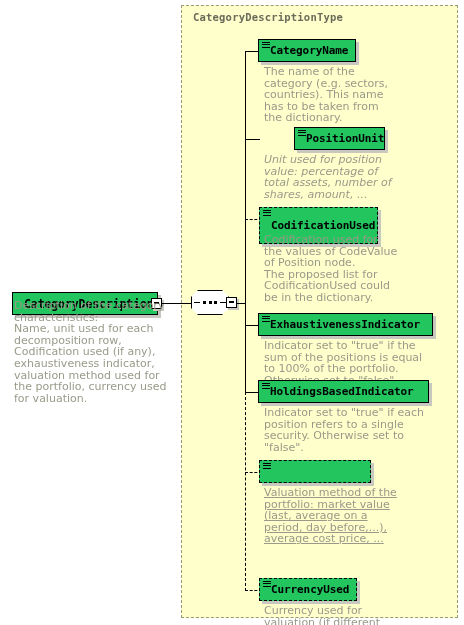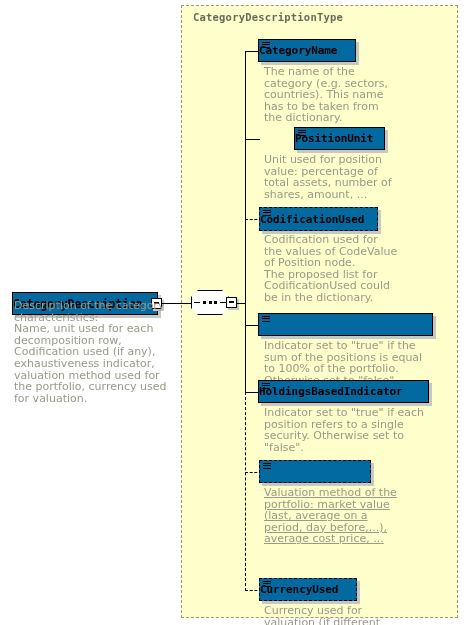--- a/index.html
+++ b/index.html
@@ -34,26 +34,27 @@
     font-size: 10.5px;
     font-weight: bold;
     color: #6b6b5a;
     letter-spacing: 0.2px;
     white-space: nowrap;
   }
 
   
   .elt-box {
     position: absolute;
-    background: #0369a1;
+    background: #22c55e;
     border: 1.6px solid #000000;
     box-sizing: border-box;
     box-shadow: 3px 3px 0 0 #c8c8c0;
     display: flex;
     align-items: center;
+    padding-left: 11px;
     padding-right: 7px;
   }
   .elt-box.optional {
     border-style: dashed;
     border-width: 1.5px;
   }
   .elt-label {
     font-family: "DejaVu Sans Mono", monospace;
     font-size: 11px;
     font-weight: bold;
@@ -212,41 +213,42 @@
 
 <div class="ln-h" style="left:245px; top:139px; width:15px;"></div>
 <div class="elt-box" style="left:258px; top:127px; width:91px; height:23px;margin-left:36px;">
   <span class="elt-glyph">
       <i></i>
       <i></i>
       <i></i>
     </span>
   <span class="elt-label">PositionUnit</span>
 </div>
-<div class="doc" style="left:264px; top:154px; width:130px;">Unit used for position value: percentage of total assets, number of shares, amount, ...</div>
+<div class="doc" style="left:264px; top:154px; width:130px;font-style:italic;">Unit used for position value: percentage of total assets, number of shares, amount, ...</div>
 
 <div class="ln-h dash" style="left:245px; top:219px; width:17px;"></div>
-<div class="elt-box optional" style="left:259px; top:207px; width:119px; height:24px;">
+<div class="elt-box optional" style="left:259px; top:207px; width:119px; height:37px;">
   <span class="elt-glyph">
       <i></i>
       <i></i>
       <i></i>
     </span>
   <span class="elt-label">CodificationUsed</span>
 </div>
 <div class="doc" style="left:264px; top:234px; width:134px;">Codification used for the values of CodeValue of Position node.
 The proposed list for CodificationUsed could be in the dictionary.</div>
 
 <div class="ln-h" style="left:245px; top:325px; width:15px;"></div>
 <div class="elt-box" style="left:258px; top:313px; width:175px; height:23px;">
   <span class="elt-glyph">
       <i></i>
       <i></i>
       <i></i>
     </span>
+  <span class="elt-label">ExhaustivenessIndicator</span>
 </div>
 <div class="doc" style="left:264px; top:340px; width:165px;">Indicator set to "true" if the sum of the positions is equal to 100% of the portfolio. Otherwise set to "false"</div>
 
 <div class="ln-h" style="left:245px; top:392px; width:15px;"></div>
 <div class="elt-box" style="left:258px; top:380px; width:171px; height:23px;">
   <span class="elt-glyph">
       <i></i>
       <i></i>
       <i></i>
     </span>

